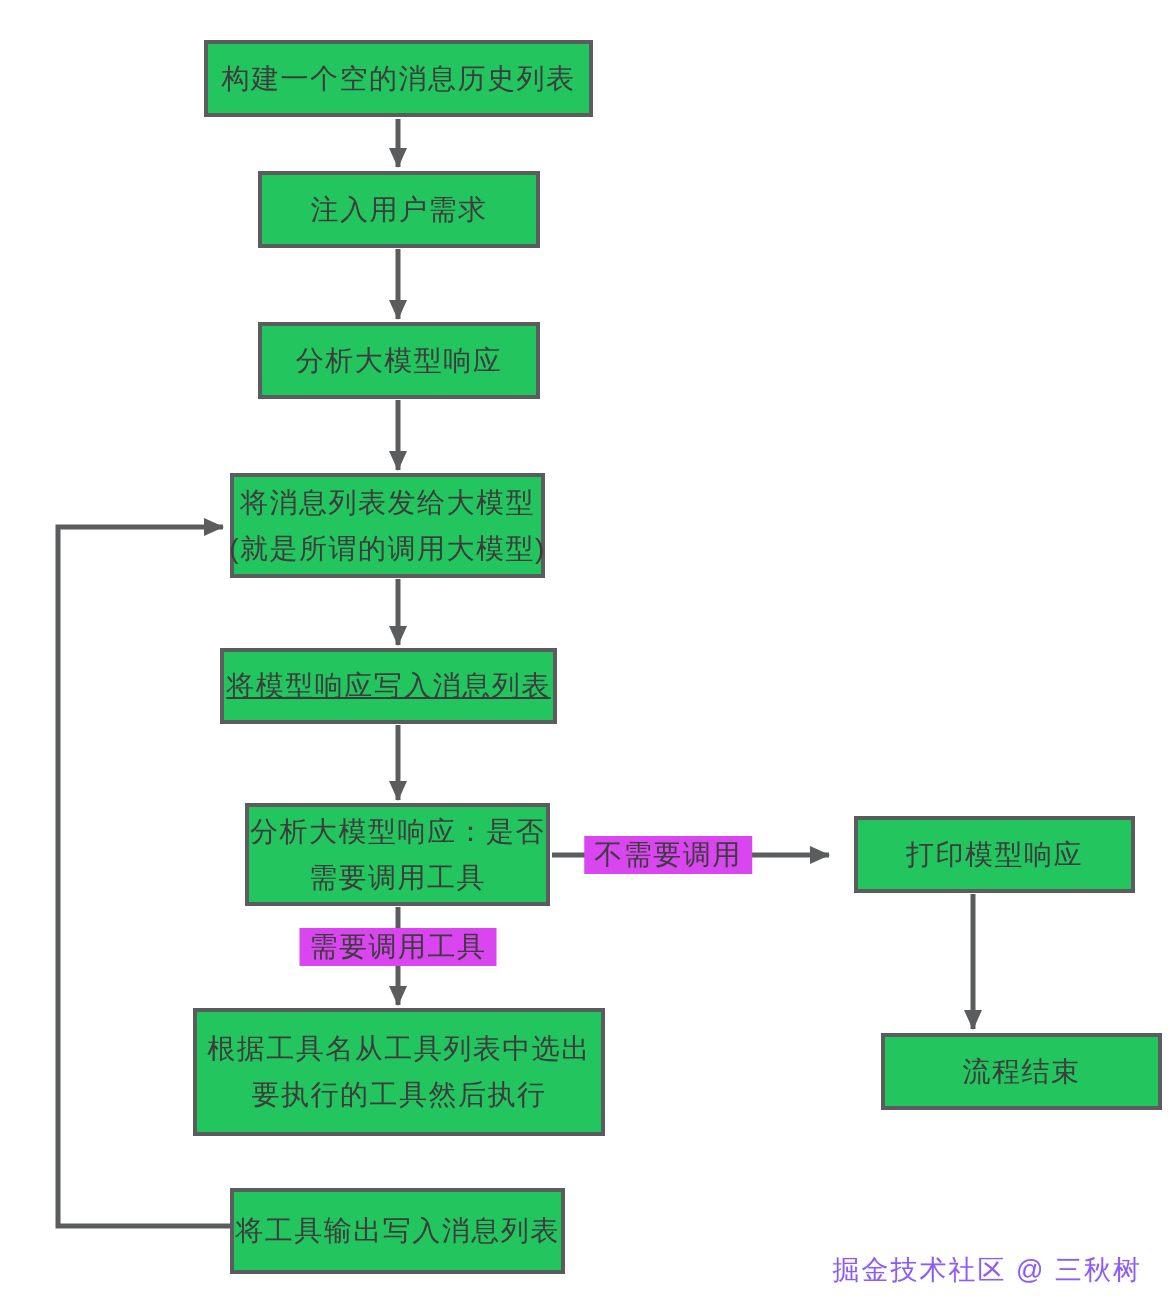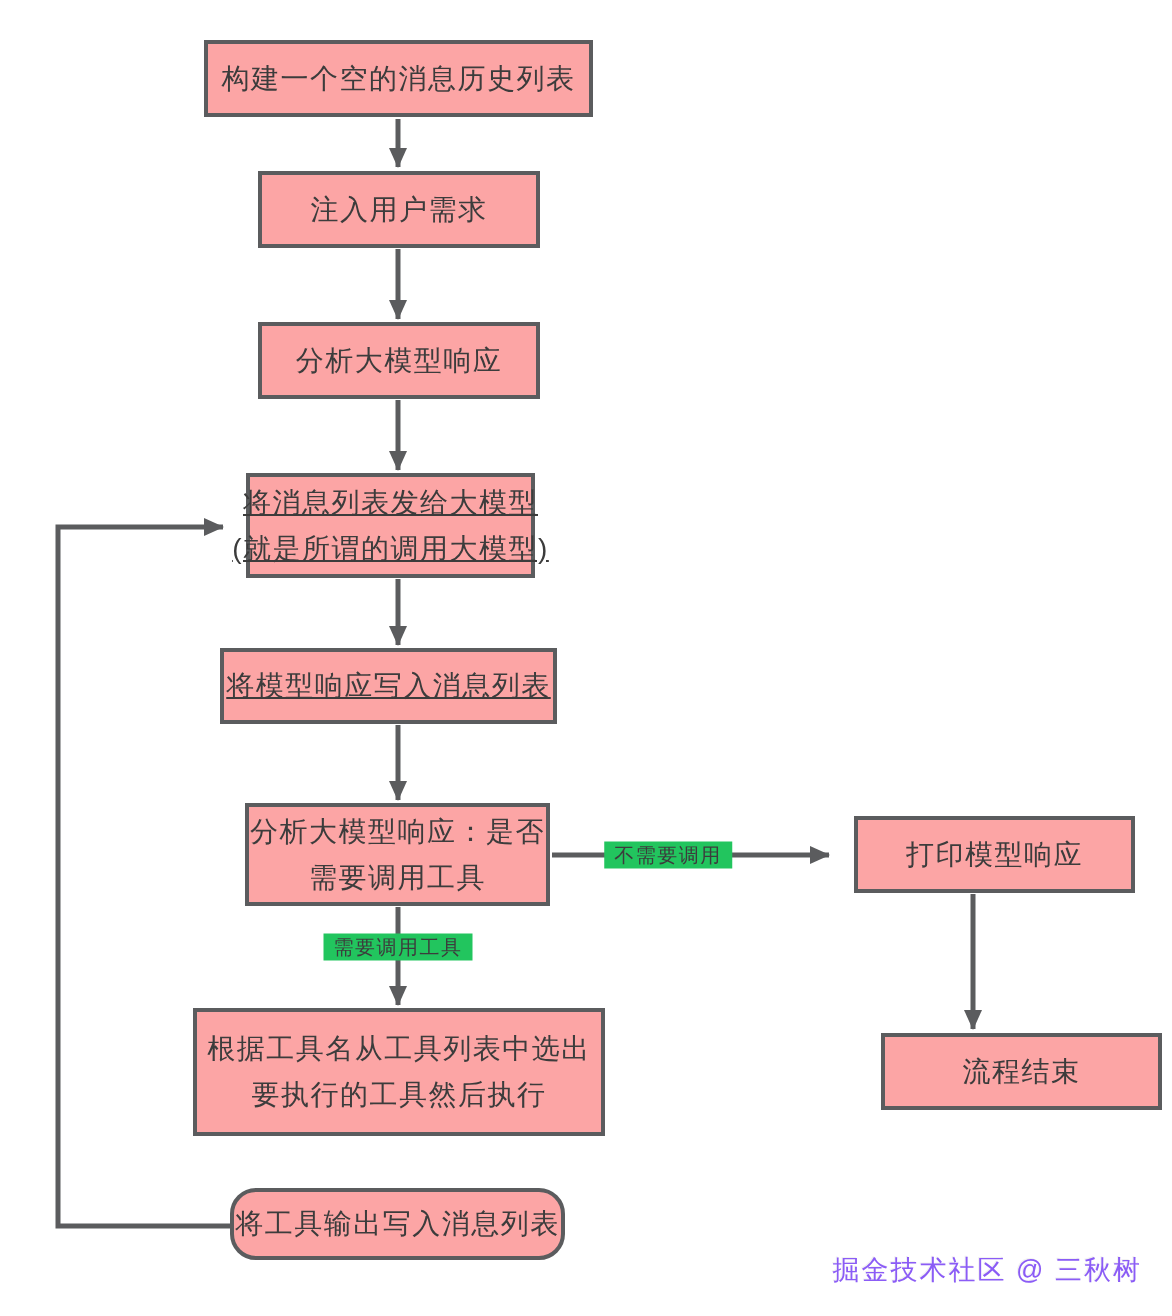--- a/index.html
+++ b/index.html
@@ -17,40 +17,40 @@
   .edges {
     position: absolute;
     left: 0; top: 0;
     width: 1172px;
     height: 1316px;
     pointer-events: none;
   }
   .node {
     position: absolute;
     border: 4px solid #5b5c5e;
-    background: #fca5a5;
+    background: #22c55e;
     display: flex;
     flex-direction: column;
     align-items: center;
     justify-content: center;
     font-size: 28px;
     color: #3c3c3c;
     letter-spacing: 1.5px;
     text-align: center;
     z-index: 2;
   }
   .node span {
     line-height: 46px;
     white-space: nowrap;
   }
   .edge-label {
     position: absolute;
     transform: translate(-50%, -50%);
-    background: #22c55e;
-    font-size: 20px;
+    background: #d946ef;
+    font-size: 28px;
     color: #3c3c3c;
     letter-spacing: 1.5px;
     padding: 0 10px;
     white-space: nowrap;
     z-index: 3;
   }
   .watermark {
     position: absolute;
     top: 1252px;
     right: 30px;
@@ -92,21 +92,21 @@
   </div>
 
   <div class="node" style="left:258px; top:171px; width:282px; height:77px;">
     <span>注入用户需求</span>
   </div>
 
   <div class="node" style="left:258px; top:322px; width:282px; height:77px;">
     <span>分析大模型响应</span>
   </div>
 
-  <div class="node" style="left:246px; top:473px; width:289px; height:105px;text-decoration:underline;">
+  <div class="node" style="left:230px; top:473px; width:315px; height:105px;">
     <span>将消息列表发给大模型</span>
     <span>(就是所谓的调用大模型)</span>
   </div>
 
   <div class="node" style="left:220px; top:648px; width:337px; height:76px;text-decoration:underline;">
     <span>将模型响应写入消息列表</span>
   </div>
 
   <div class="node" style="left:245px; top:803px; width:305px; height:103px;">
     <span>分析大模型响应：是否</span>
@@ -119,21 +119,21 @@
 
   <div class="node" style="left:833px; top:1033px; width:281px; height:77px;margin-left:48px;">
     <span>流程结束</span>
   </div>
 
   <div class="node" style="left:193px; top:1008px; width:412px; height:128px;">
     <span>根据工具名从工具列表中选出</span>
     <span>要执行的工具然后执行</span>
   </div>
 
-  <div class="node" style="left:230px; top:1188px; width:335px; height:72px;border-radius:26px;">
+  <div class="node" style="left:230px; top:1188px; width:335px; height:86px;">
     <span>将工具输出写入消息列表</span>
   </div>
 
   <div class="edge-label" style="left:668px; top:855px;">不需要调用</div>
 
   <div class="edge-label" style="left:398px; top:947px;">需要调用工具</div>
 
   <div class="watermark">掘金技术社区 @ 三秋树</div>
 
 </div>

